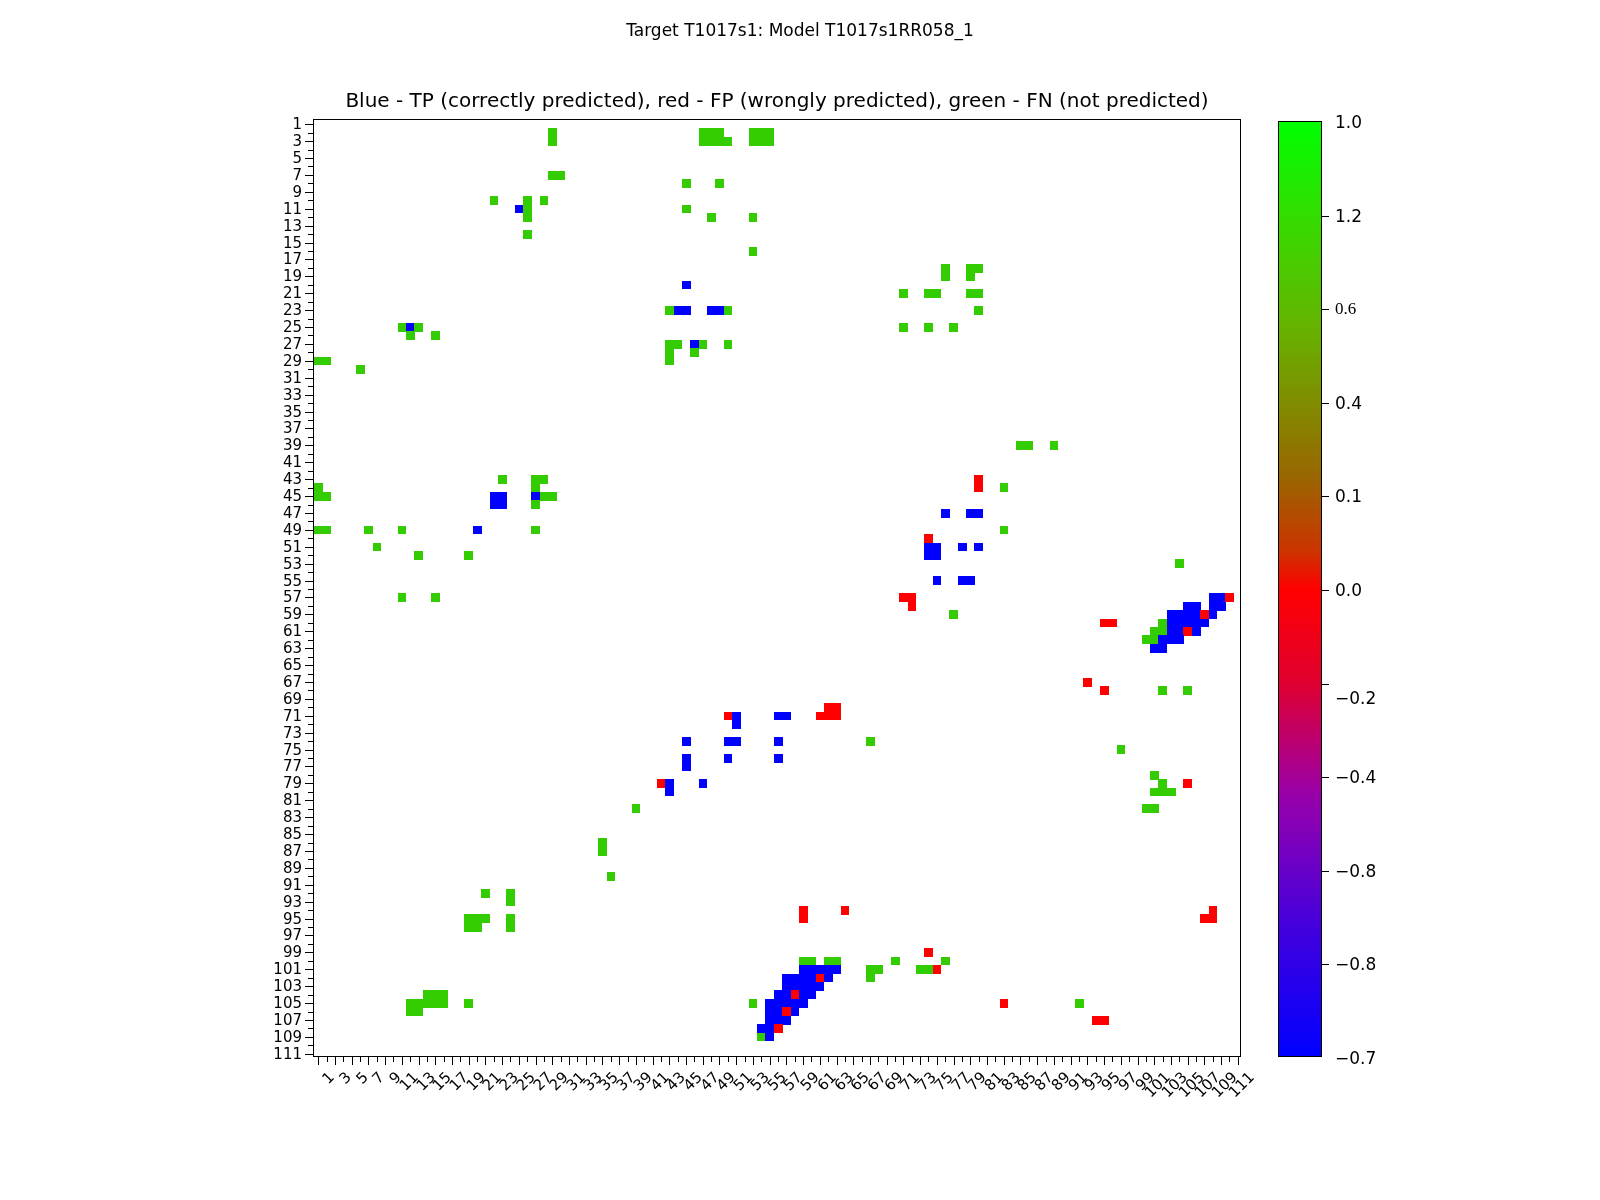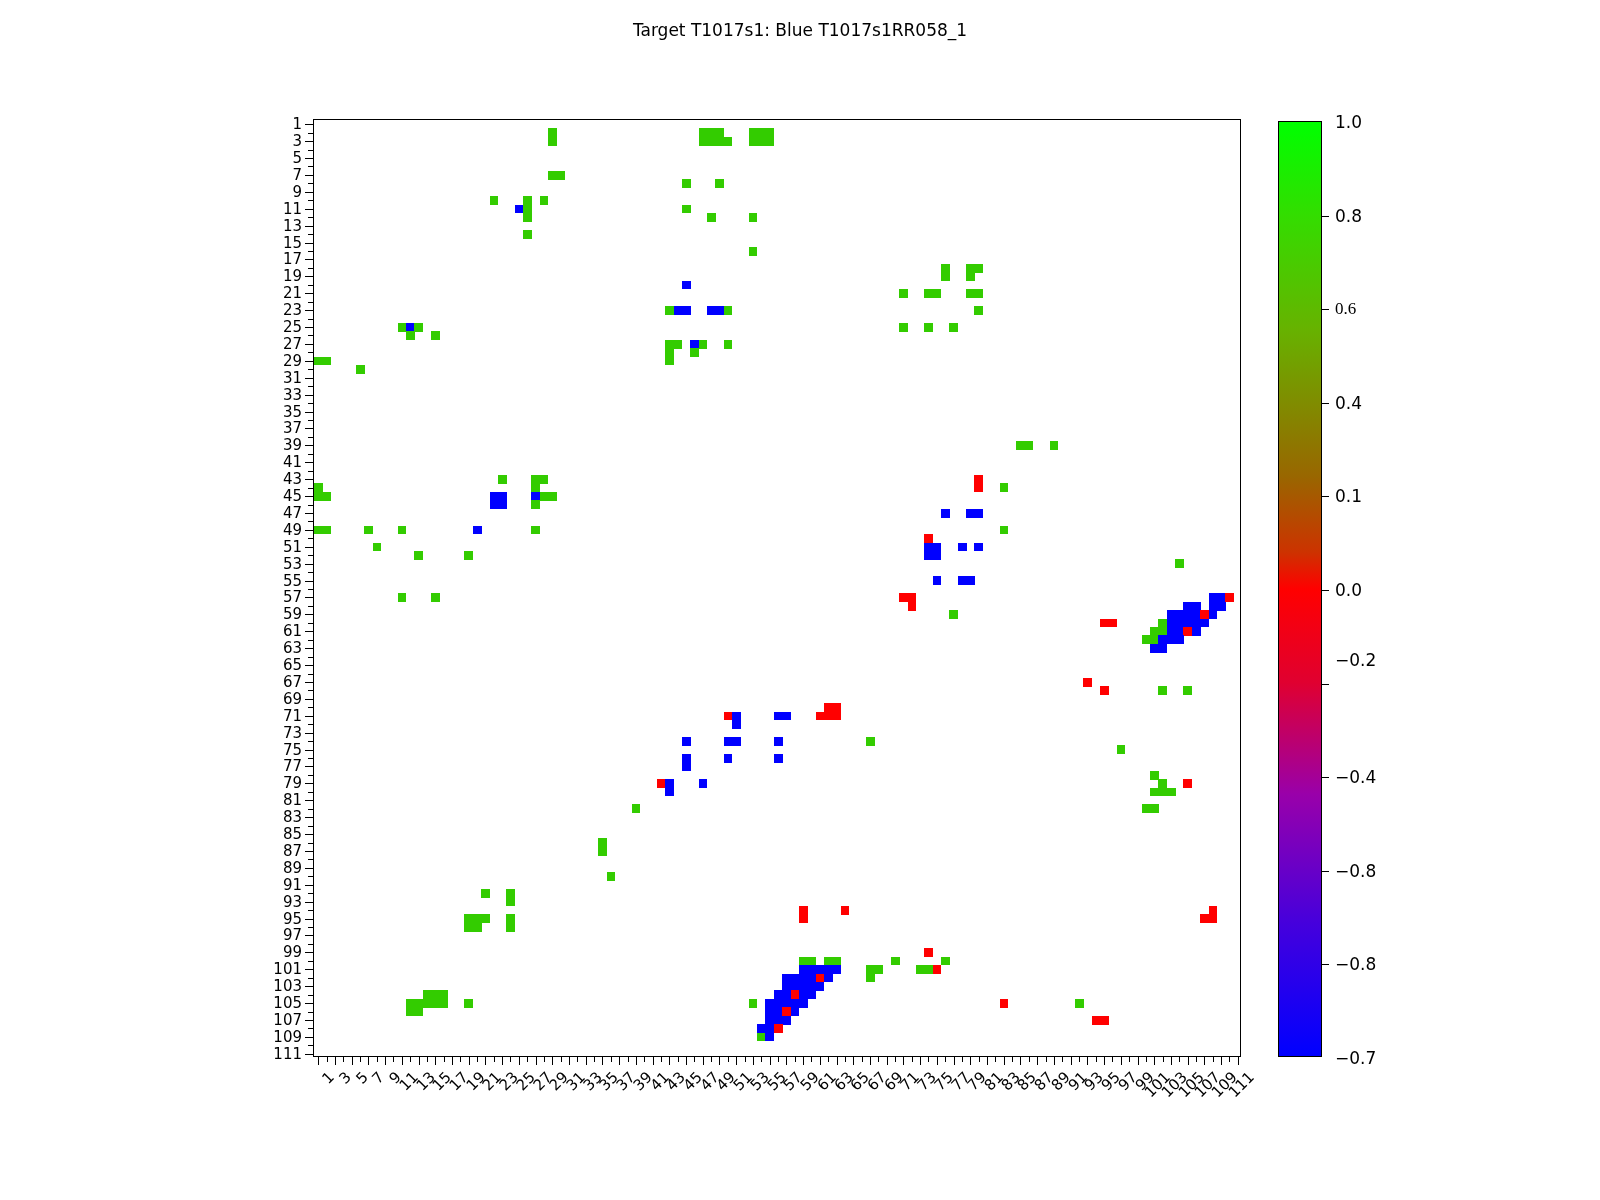--- a/index.html
+++ b/index.html
@@ -68,23 +68,24 @@
     position:absolute;left:calc(100% + 14px);
     font-size:17px;color:#000;white-space:nowrap;transform:translateY(-50%);
   }
 </style>
 </head>
 <body>
 
 <div id="stage">
 
   <div class="suptitle">
-    <div>Target T1017s1: Blue T1017s1RR058_1</div>
+    <div>Target T1017s1: Model T1017s1RR058_1</div>
   </div>
 
+  <div class="axtitle">Blue - TP (correctly predicted), red - FP (wrongly predicted), green - FN (not predicted)</div>
 
   <div id="plot">
     <div id="cells">
         <div class="cell" style="left:234.09px;top:8.45px;width:8.76px;height:8.85px;background:#33cc00;"></div>
         <div class="cell" style="left:234.09px;top:16.90px;width:8.76px;height:8.85px;background:#33cc00;"></div>
         <div class="cell" style="left:384.58px;top:8.45px;width:8.76px;height:8.85px;background:#33cc00;"></div>
         <div class="cell" style="left:392.94px;top:8.45px;width:8.76px;height:8.85px;background:#33cc00;"></div>
         <div class="cell" style="left:401.30px;top:8.45px;width:8.76px;height:8.85px;background:#33cc00;"></div>
         <div class="cell" style="left:392.94px;top:16.90px;width:8.76px;height:8.85px;background:#33cc00;"></div>
         <div class="cell" style="left:401.30px;top:16.90px;width:8.76px;height:8.85px;background:#33cc00;"></div>
@@ -708,26 +709,26 @@
         <div class="cbtick" style="top:280.80px;"></div>
         <div class="cbtick" style="top:374.40px;"></div>
         <div class="cbtick" style="top:468.00px;"></div>
         <div class="cbtick" style="top:561.60px;"></div>
         <div class="cbtick" style="top:655.20px;"></div>
         <div class="cbtick" style="top:748.80px;"></div>
         <div class="cbtick" style="top:842.40px;"></div>
       </div>
     <div id="cblabels">
         <div class="cblab" style="top:0.00px;">1.0</div>
-        <div class="cblab" style="top:93.60px;">0.8</div>
+        <div class="cblab" style="top:93.60px;">1.2</div>
         <div class="cblab" style="top:187.20px;font-family:Liberation Serif, serif;">0.6</div>
         <div class="cblab" style="top:280.80px;">0.4</div>
         <div class="cblab" style="top:374.40px;">0.1</div>
         <div class="cblab" style="top:468.00px;">0.0</div>
-        <div class="cblab" style="top:538px;">−0.2</div>
+        <div class="cblab" style="top:576px;">−0.2</div>
         <div class="cblab" style="top:655.20px;">−0.4</div>
         <div class="cblab" style="top:748.80px;">−0.8</div>
         <div class="cblab" style="top:842.40px;">−0.8</div>
         <div class="cblab" style="top:936.00px;">−0.7</div>
       </div>
   </div>
 
 </div>
 
 </body></html>

